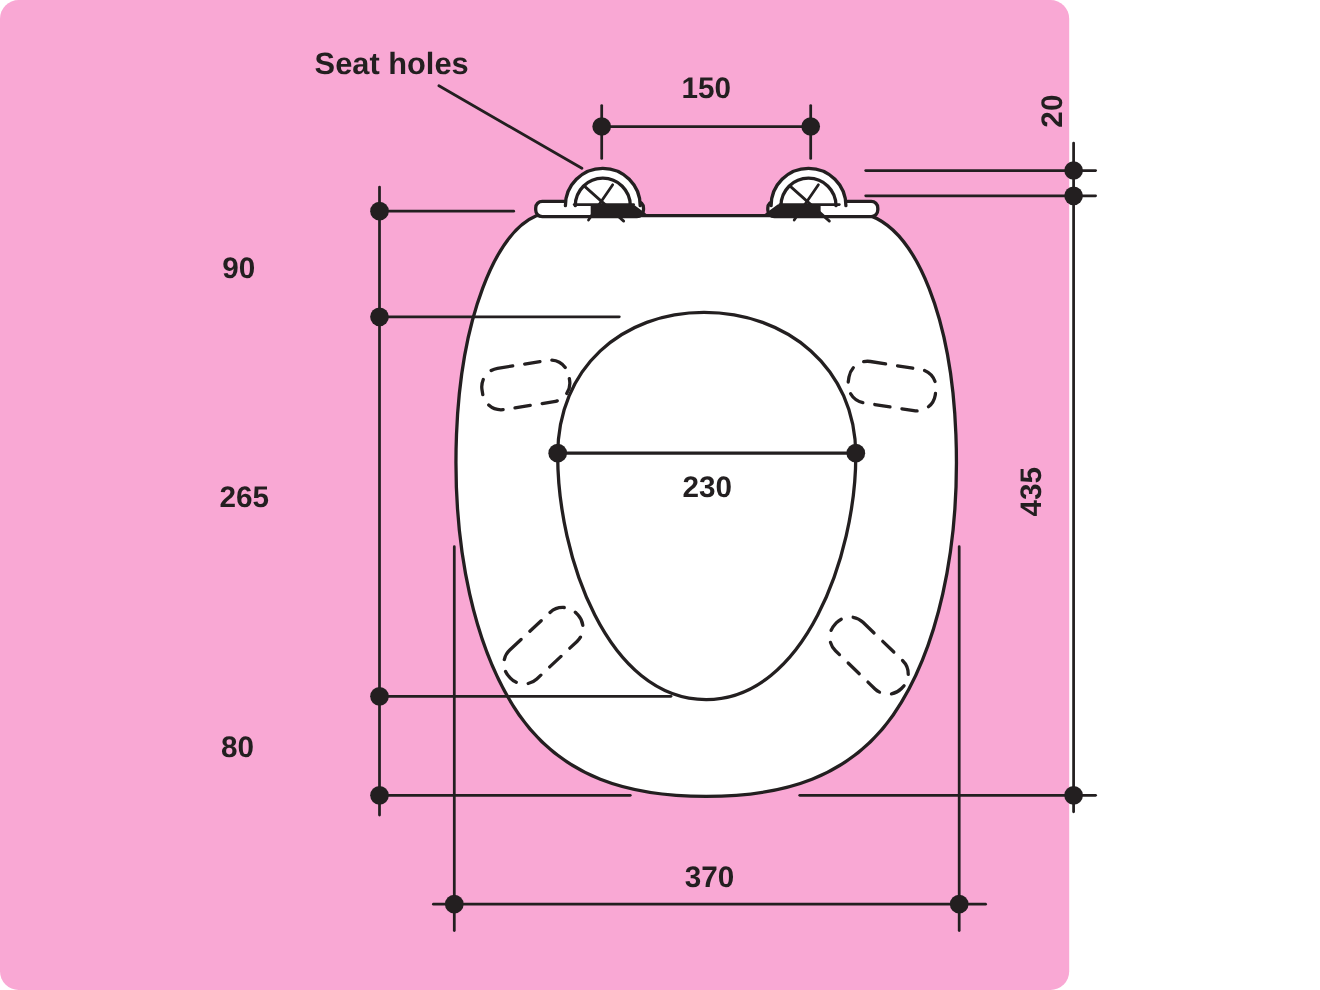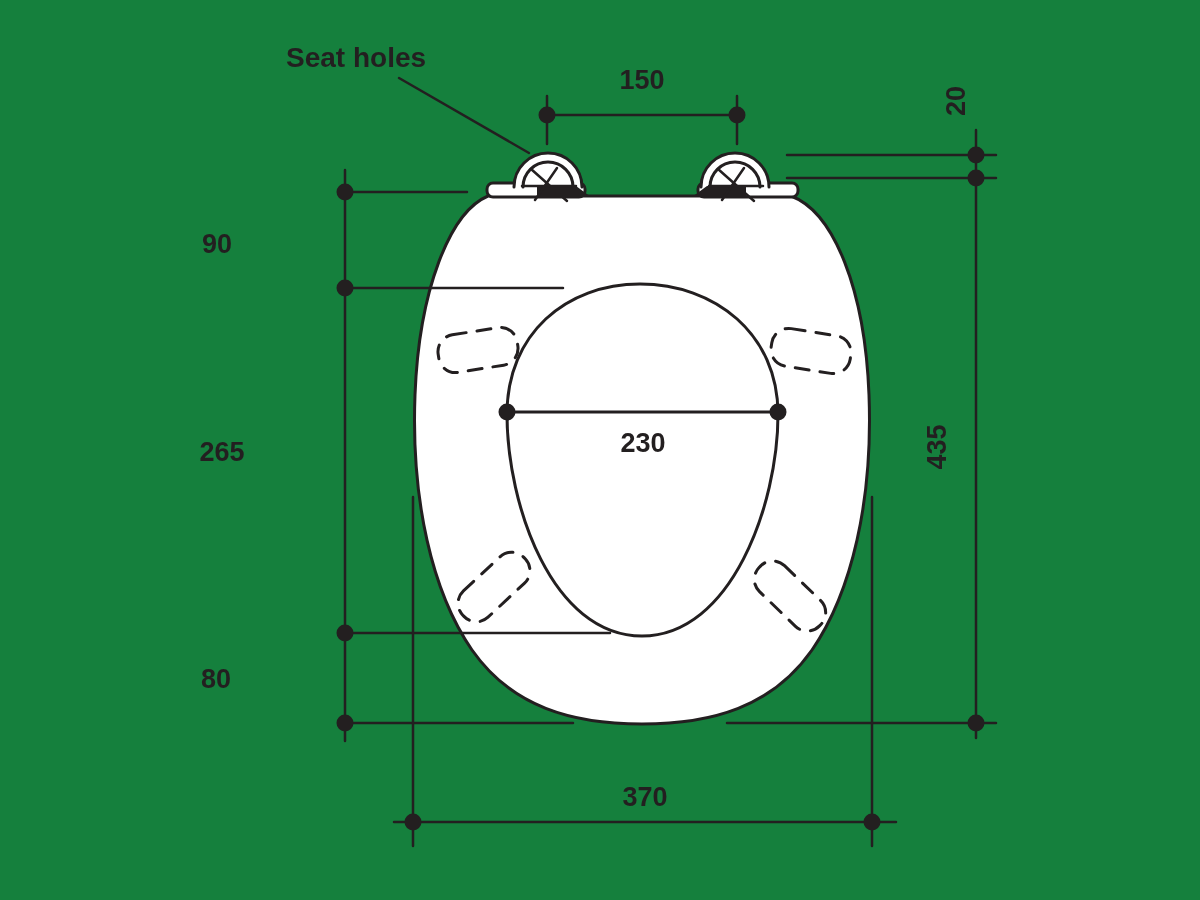--- a/index.html
+++ b/index.html
@@ -5,23 +5,24 @@
   html, body {
     margin: 0;
     padding: 0;
     background: #ffffff;
     width: 1200px;
     height: 900px;
     overflow: hidden;
   }
   .stage {
     position: relative;
-    width: 1200px;
+    width: 972px;
     height: 900px;
-    background: #15803d;
+    background: #f9a8d4;
+    border-radius: 17px;
   }
   svg { display: block; }
   text {
     font-family: "Liberation Sans", "DejaVu Sans", sans-serif;
     font-weight: bold;
   }
   .dim-text { font-size: 27px; }
   .callout-text { font-size: 28px; }
 </style>
 </head>

